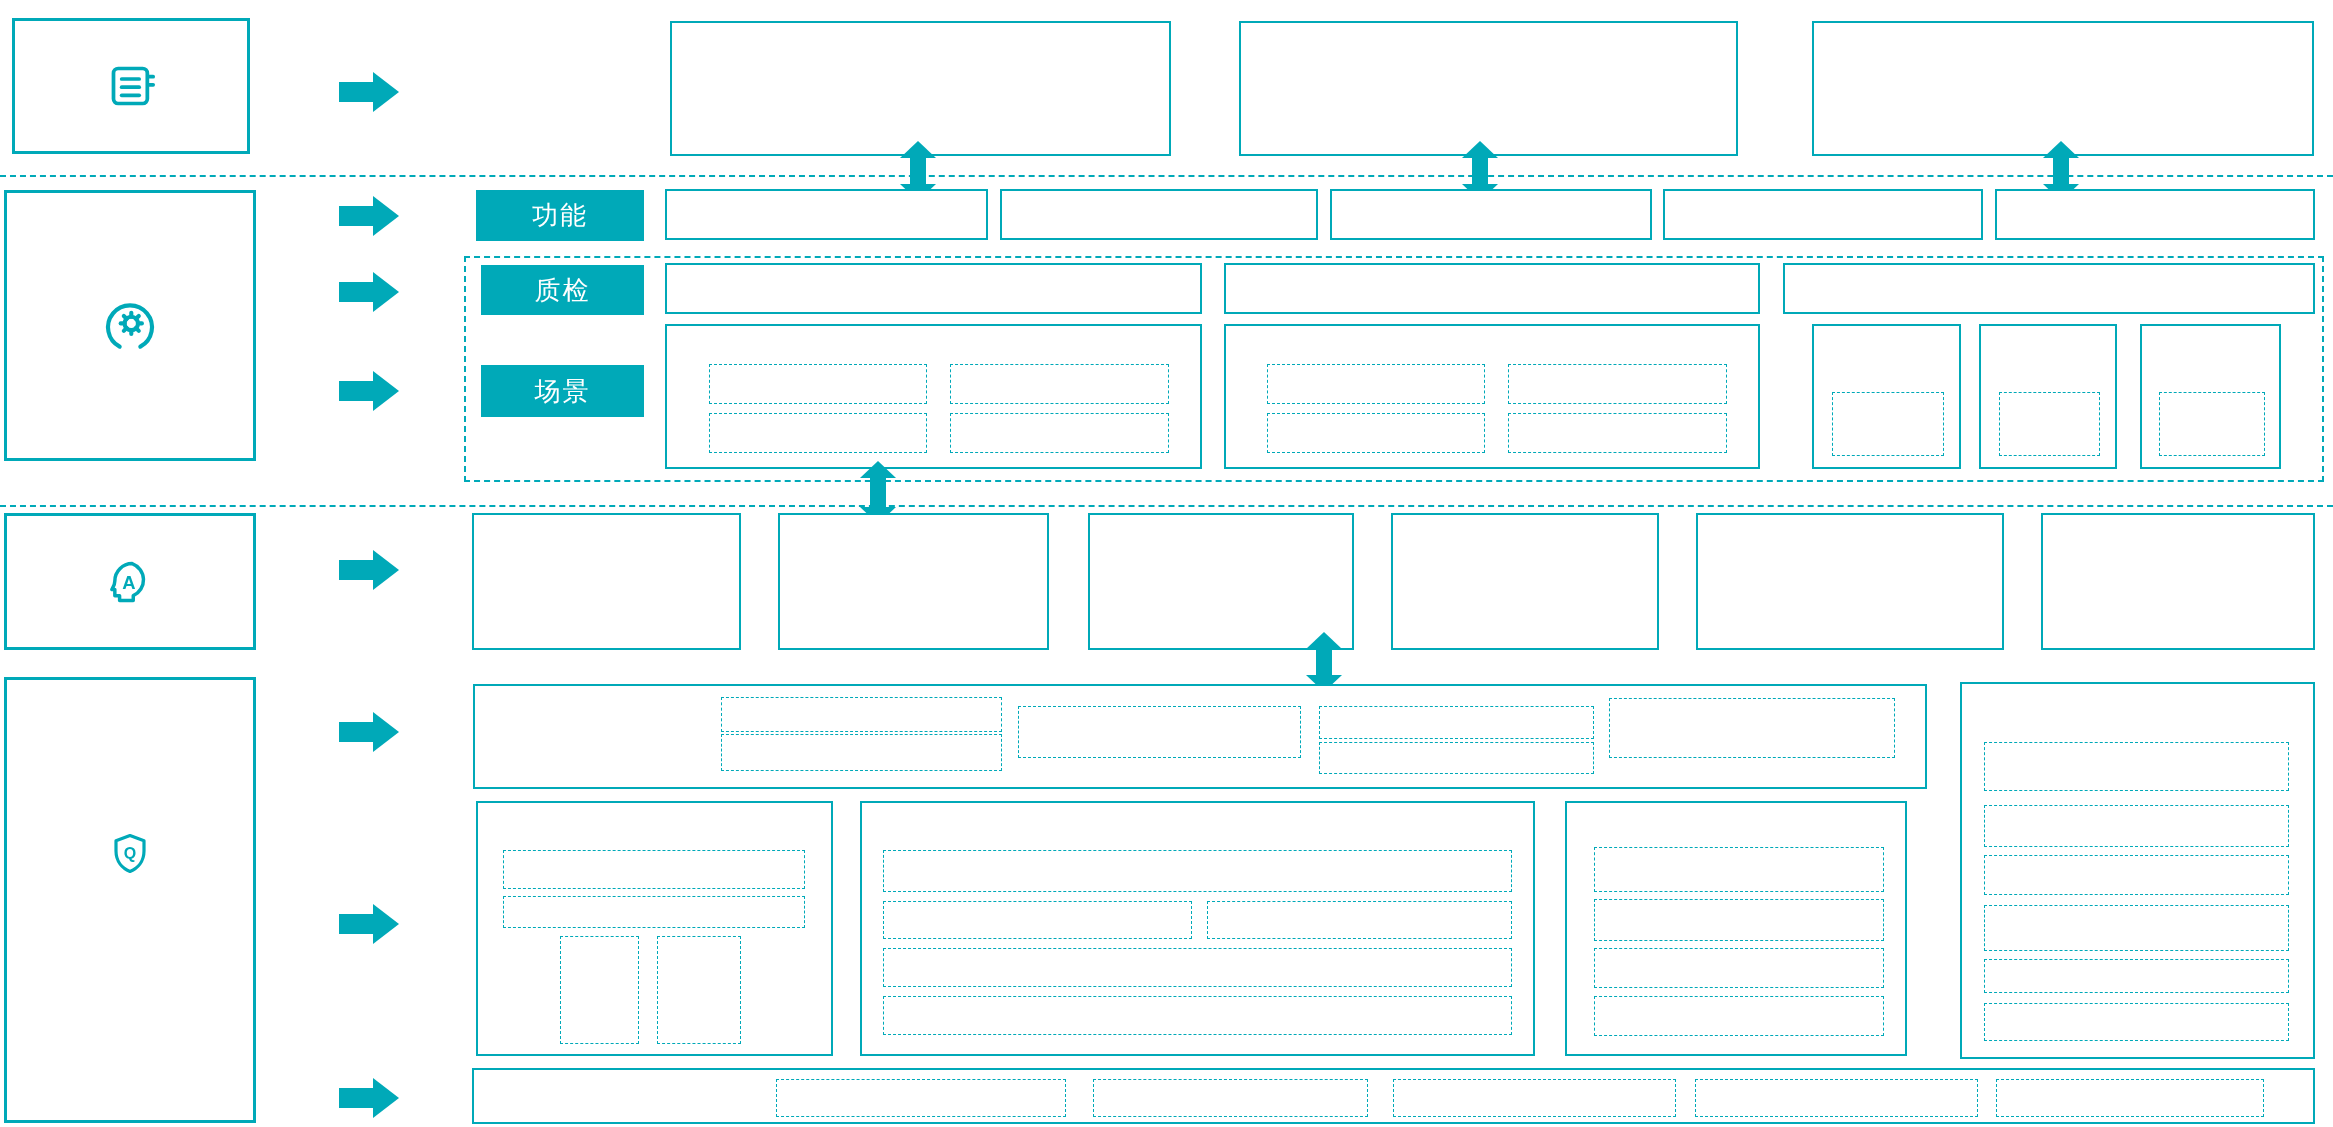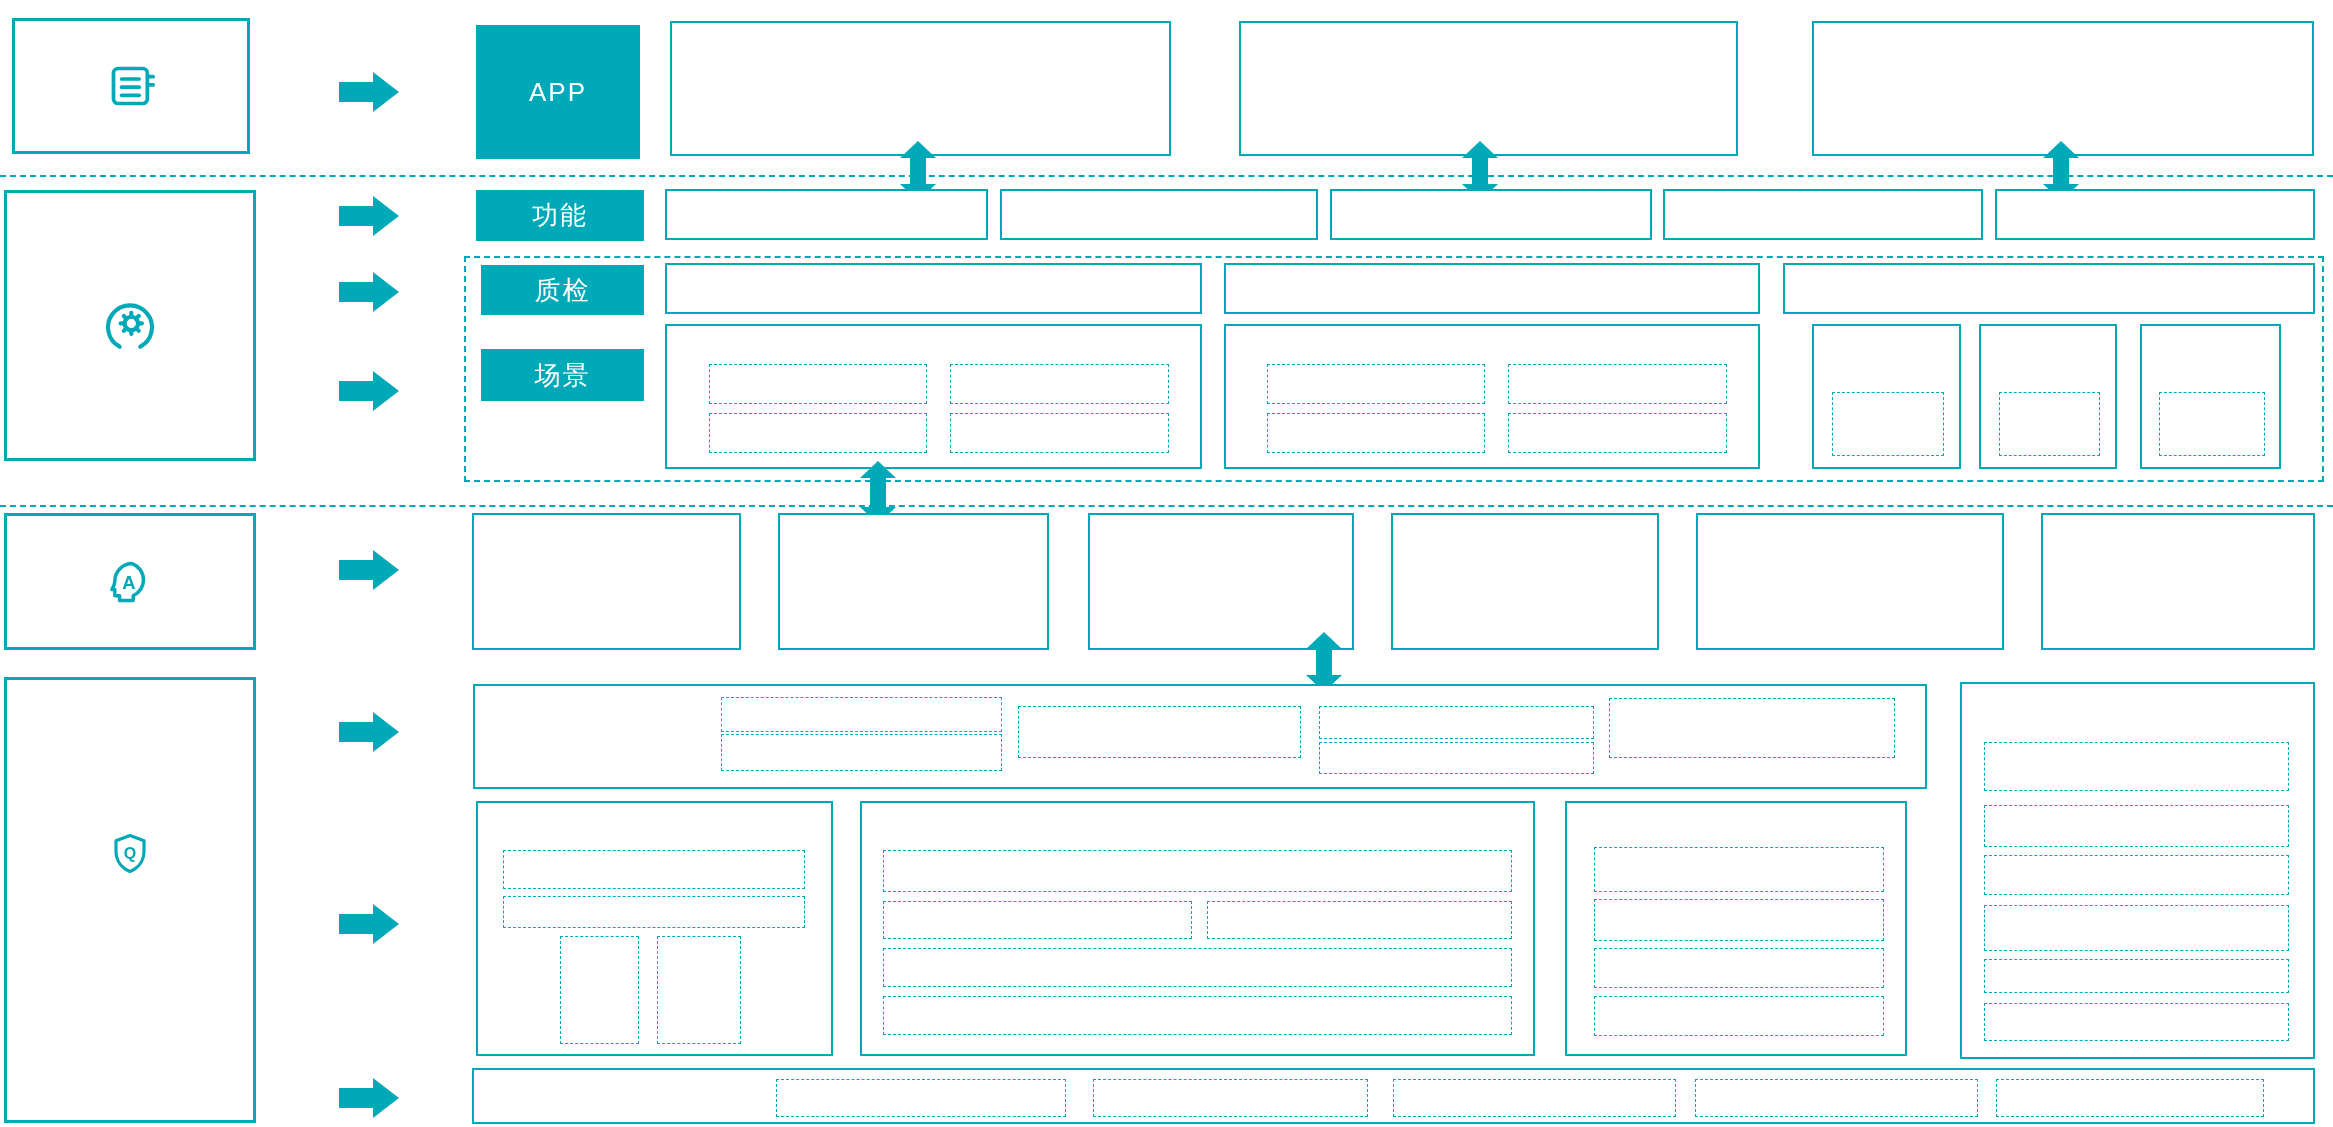--- a/index.html
+++ b/index.html
@@ -94,23 +94,20 @@
   <div class="h-arrow" style="left:339px;top:381px"></div>
   <div class="h-arrow" style="left:339px;top:560px"></div>
   <div class="h-arrow" style="left:339px;top:722px"></div>
   <div class="h-arrow" style="left:339px;top:914px"></div>
   <div class="h-arrow" style="left:339px;top:1088px"></div>
 
   <div class="dline" style="left:0;top:175px;width:2333px"></div>
   <div class="dline" style="left:0;top:505px;width:2333px"></div>
   <div class="dashbox" style="left:464px;top:256px;width:1860px;height:226px"></div>
 
-  <div class="fill" style="left:476px;top:25px;width:164px;height:134px">
-    <span>APP</span>
-  </div>
   <div class="box" style="left:670px;top:21px;width:501px;height:135px"></div>
   <div class="box" style="left:1239px;top:21px;width:499px;height:135px"></div>
   <div class="box" style="left:1812px;top:21px;width:502px;height:135px"></div>
 
   <div class="v-arrow" style="left:910px;top:157px;height:28px"></div>
   <div class="v-arrow" style="left:1472px;top:157px;height:28px"></div>
   <div class="v-arrow" style="left:2053px;top:157px;height:28px"></div>
 
   <div class="fill" style="left:476px;top:190px;width:168px;height:51px">
     <span>功能</span>
@@ -121,21 +118,21 @@
   <div class="box" style="left:1663px;top:189px;width:320px;height:51px"></div>
   <div class="box" style="left:1995px;top:189px;width:320px;height:51px"></div>
 
   <div class="fill" style="left:481px;top:265px;width:163px;height:50px">
     <span>质检</span>
   </div>
   <div class="box" style="left:665px;top:263px;width:537px;height:51px"></div>
   <div class="box" style="left:1224px;top:263px;width:536px;height:51px"></div>
   <div class="box" style="left:1783px;top:263px;width:532px;height:51px"></div>
 
-  <div class="fill" style="left:481px;top:349px;width:163px;height:52px">
+  <div class="fill" style="left:481px;top:365px;width:163px;height:52px">
     <span>场景</span>
   </div>
 
   <div class="box" style="left:665px;top:324px;width:537px;height:145px">
     <div class="ph" style="left:42px;top:38px;width:218px;height:40px"></div>
     <div class="ph" style="left:283px;top:38px;width:219px;height:40px"></div>
     <div class="ph" style="left:42px;top:87px;width:218px;height:40px"></div>
     <div class="ph" style="left:283px;top:87px;width:219px;height:40px"></div>
   </div>
 

